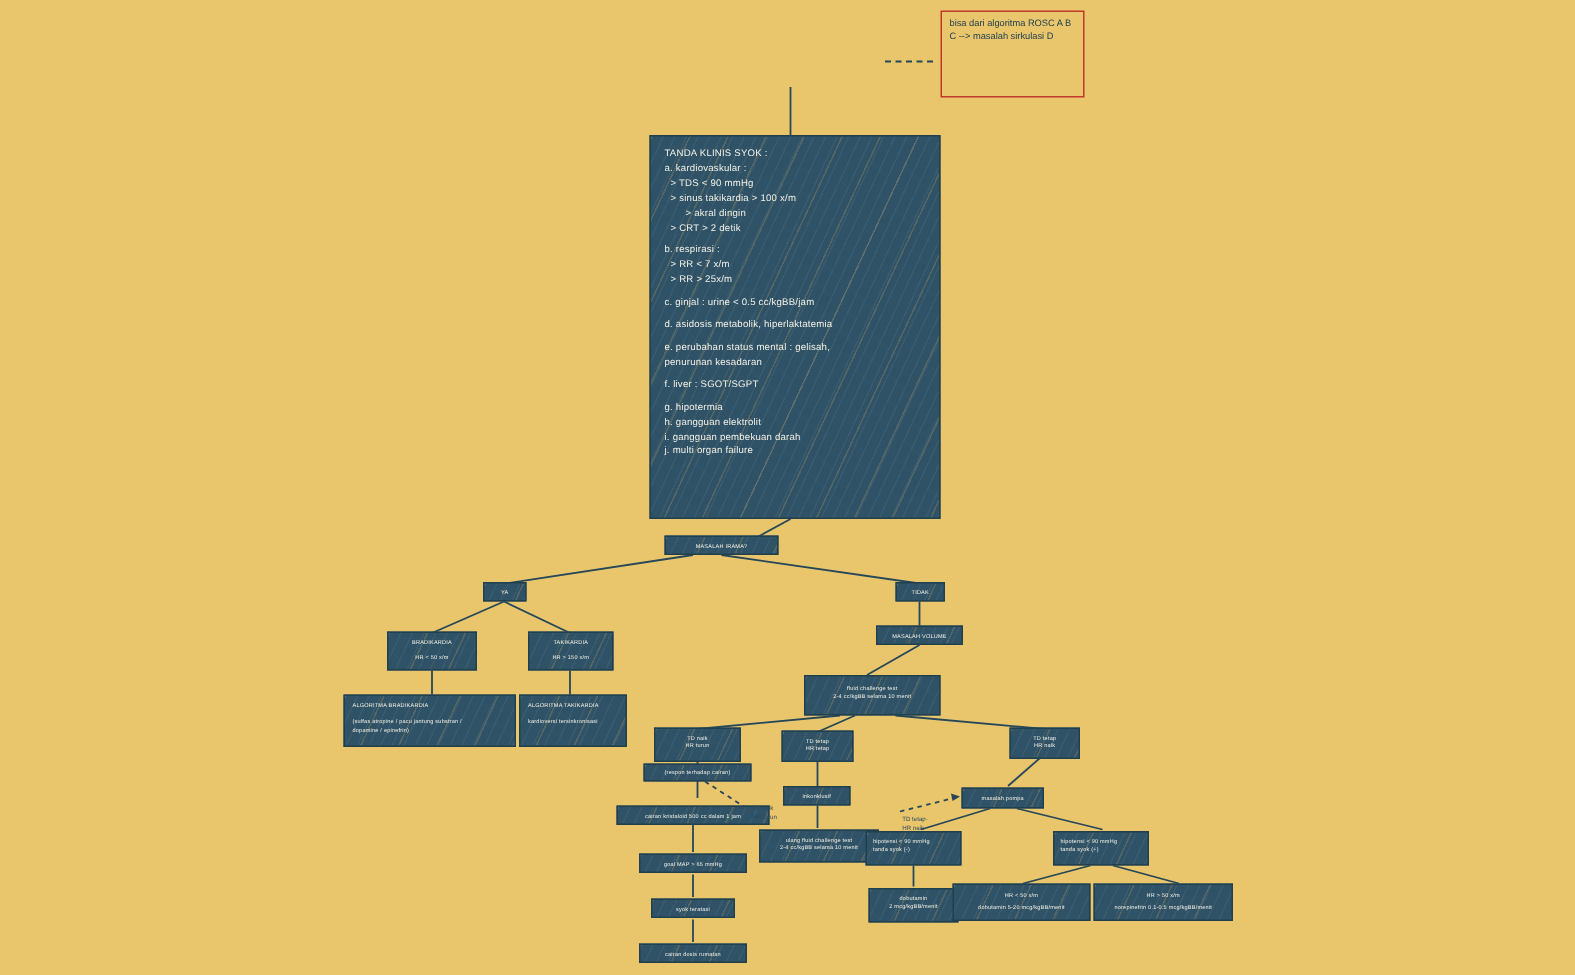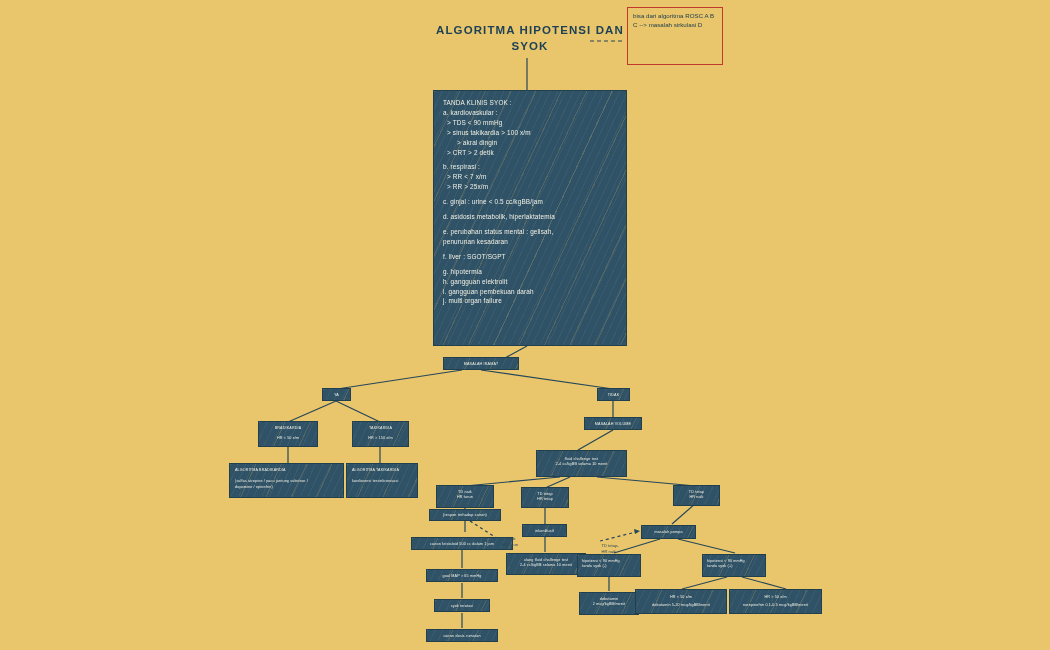--- a/index.html
+++ b/index.html
@@ -145,24 +145,20 @@
       <line x1="660" y1="539" x2="614" y2="553"></line>
       <line x1="678" y1="539" x2="735" y2="553"></line>
 
       <line x1="609" y1="577" x2="609" y2="591"></line>
 
       <line x1="727" y1="577" x2="682" y2="589"></line>
       <line x1="742" y1="577" x2="786" y2="589"></line>
     </g>
   </svg>
 
-  <div id="title">
-    <span class="ln">ALGORITMA</span>
-    <span class="ln">HIPOTENSI DAN SYOK</span>
-  </div>
 
   <div id="note">
     <span class="ln">bisa dari algoritma ROSC</span>
     <span class="ln">A</span>
     <span class="ln">B</span>
     <span class="ln">C  --&gt;  masalah sirkulasi</span>
     <span class="ln">D</span>
   </div>
 
   <div class="node left" id="signs">

